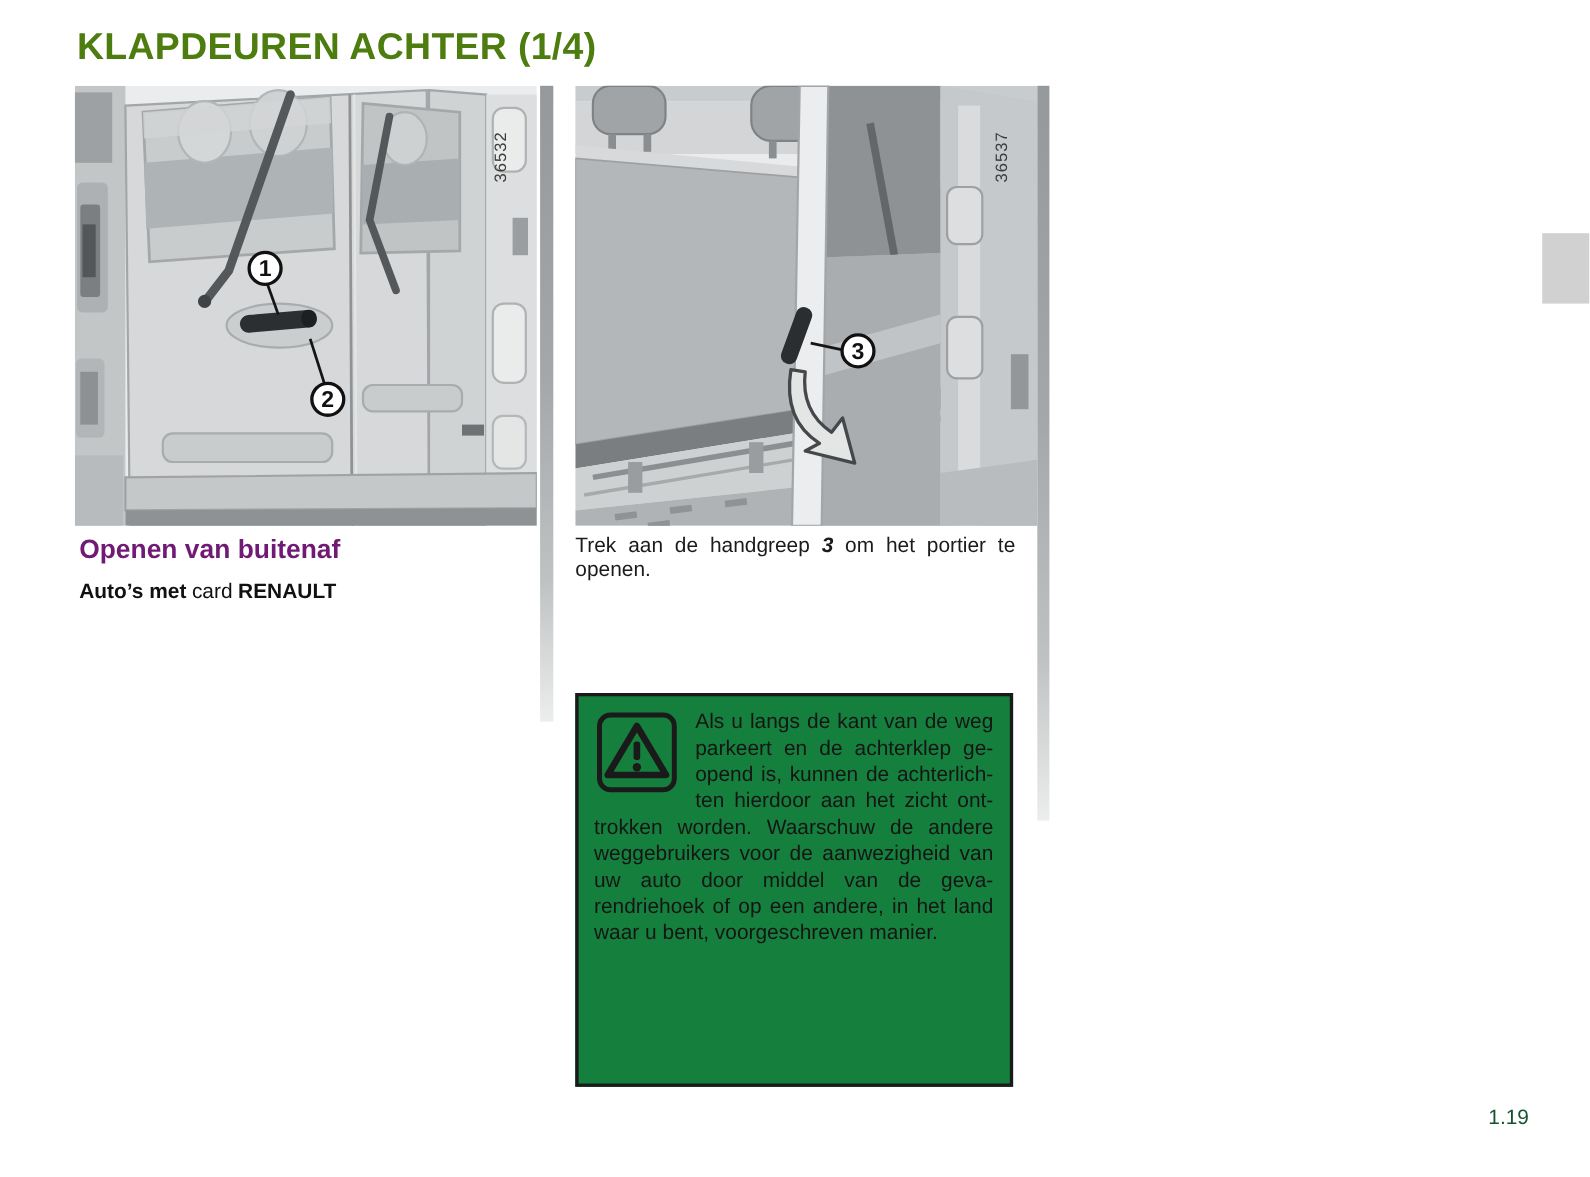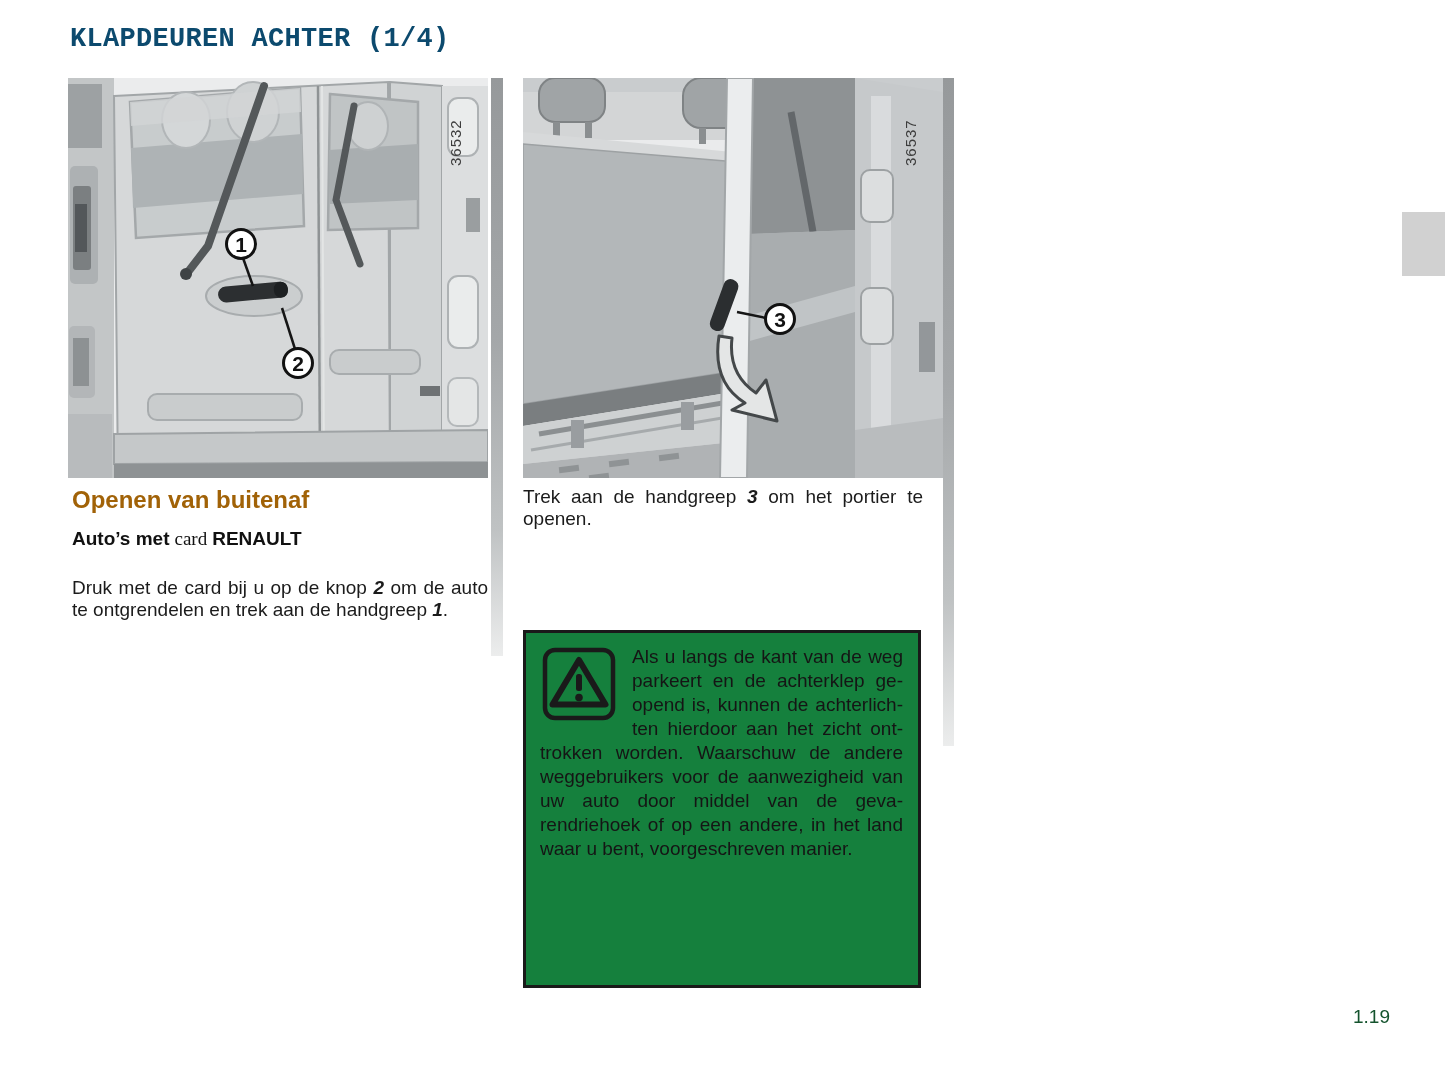--- a/index.html
+++ b/index.html
@@ -3,44 +3,44 @@
 <meta charset="utf-8">
 <style>
   html,body { margin:0; padding:0; }
   body {
     width:1445px; height:1070px; position:relative; background:#ffffff;
     font-family:"Liberation Sans", sans-serif; color:#1b1b1b;
     overflow:hidden;
   }
   .page-title {
     position:absolute; left:70px; top:24px;
-    font-size:27px; font-weight:bold; color:#0c4a6e; letter-spacing:0.3px;font-family:Liberation Mono, monospace;
+    font-size:34px; font-weight:bold; color:#4d7c0f; letter-spacing:0.3px;
   }
   .figure { position:absolute; top:78px; width:420px; height:400px; }
   .figure svg { display:block; }
   .fig-num {
     position:absolute; top:6px; right:24px; height:82px;
     writing-mode:vertical-rl; transform:rotate(180deg);
     font-size:15px; color:#3c3c3c; letter-spacing:1px;
   }
   .callout {
     position:absolute; width:32px; height:32px; box-sizing:border-box;
     border:3px solid #111; border-radius:50%; background:#fff;
     display:flex; align-items:center; justify-content:center;
     font-size:21px; font-weight:bold; color:#111; line-height:1;
   }
   .vbar {
     position:absolute; width:12px;
     background:linear-gradient(to bottom,#96999b 0%,#a4a7a9 45%,#bfc2c3 78%,#eceded 100%);
   }
   .textcol { position:absolute; }
-  .textcol h2 { margin:0; font-size:24px; font-weight:bold; color:#a16207; }
+  .textcol h2 { margin:0; font-size:24px; font-weight:bold; color:#701a75; }
   .textcol h3 { margin:14px 0 0 0; font-size:19px; font-weight:bold; color:#111; }
   .textcol p  { margin:27px 0 0 0; font-size:19px; line-height:22px; text-align:justify; }
-  .brand { font-weight:normal; padding:0 5px;font-family:Liberation Serif, serif; }
+  .brand { font-weight:normal; padding:0 5px; }
   .ref { font-weight:bold; font-style:italic; }
   .warnbox {
     position:absolute; left:523px; top:630px; width:398px; height:358px;
     box-sizing:border-box; border:3px solid #1a1a1a; background:#15803d;
     padding:12px 15px 0 14px;
   }
   .warn-icon { float:left; margin:2px 16px 12px 2px; width:74px; height:74px; }
   .warn-text { margin:0; font-size:19px; line-height:24px; text-align:justify; color:#151515; }
   .side-tab { position:absolute; left:1402px; top:212px; width:43px; height:64px; background:#d1d1d1; }
   .page-num { position:absolute; right:55px; top:1006px; font-size:19px; color:#14532d; }
@@ -147,21 +147,20 @@
   </svg>
   <div class="fig-num">36537</div>
   <div class="callout" style="left:241px; top:225px;">3</div>
 </div>
 
 <div class="vbar" style="left:943px; top:78px; height:668px; width:11px;"></div>
 
 <div class="textcol" style="left:72px; top:486px; width:416px;">
   <h2>Openen van buitenaf</h2>
   <h3><span>Auto’s met</span><span class="brand">card</span><span>RENAULT</span></h3>
-  <p><span>Druk met de card bij u op de knop </span><span class="ref">2</span><span> om de auto te ontgrendelen en trek aan de hand­greep </span><span class="ref">1</span><span>.</span></p>
 </div>
 
 <div class="textcol" style="left:523px; top:486px; width:400px;">
   <p style="margin-top:0;"><span>Trek aan de handgreep </span><span class="ref">3</span><span> om het portier te openen.</span></p>
 </div>
 
 <div class="warnbox">
   <div class="warn-icon">
     <svg width="74" height="74" viewBox="0 0 74 74">
       <rect x="3" y="3" width="68" height="68" rx="10" fill="none" stroke="#1a1a1a" stroke-width="4.5"></rect>

